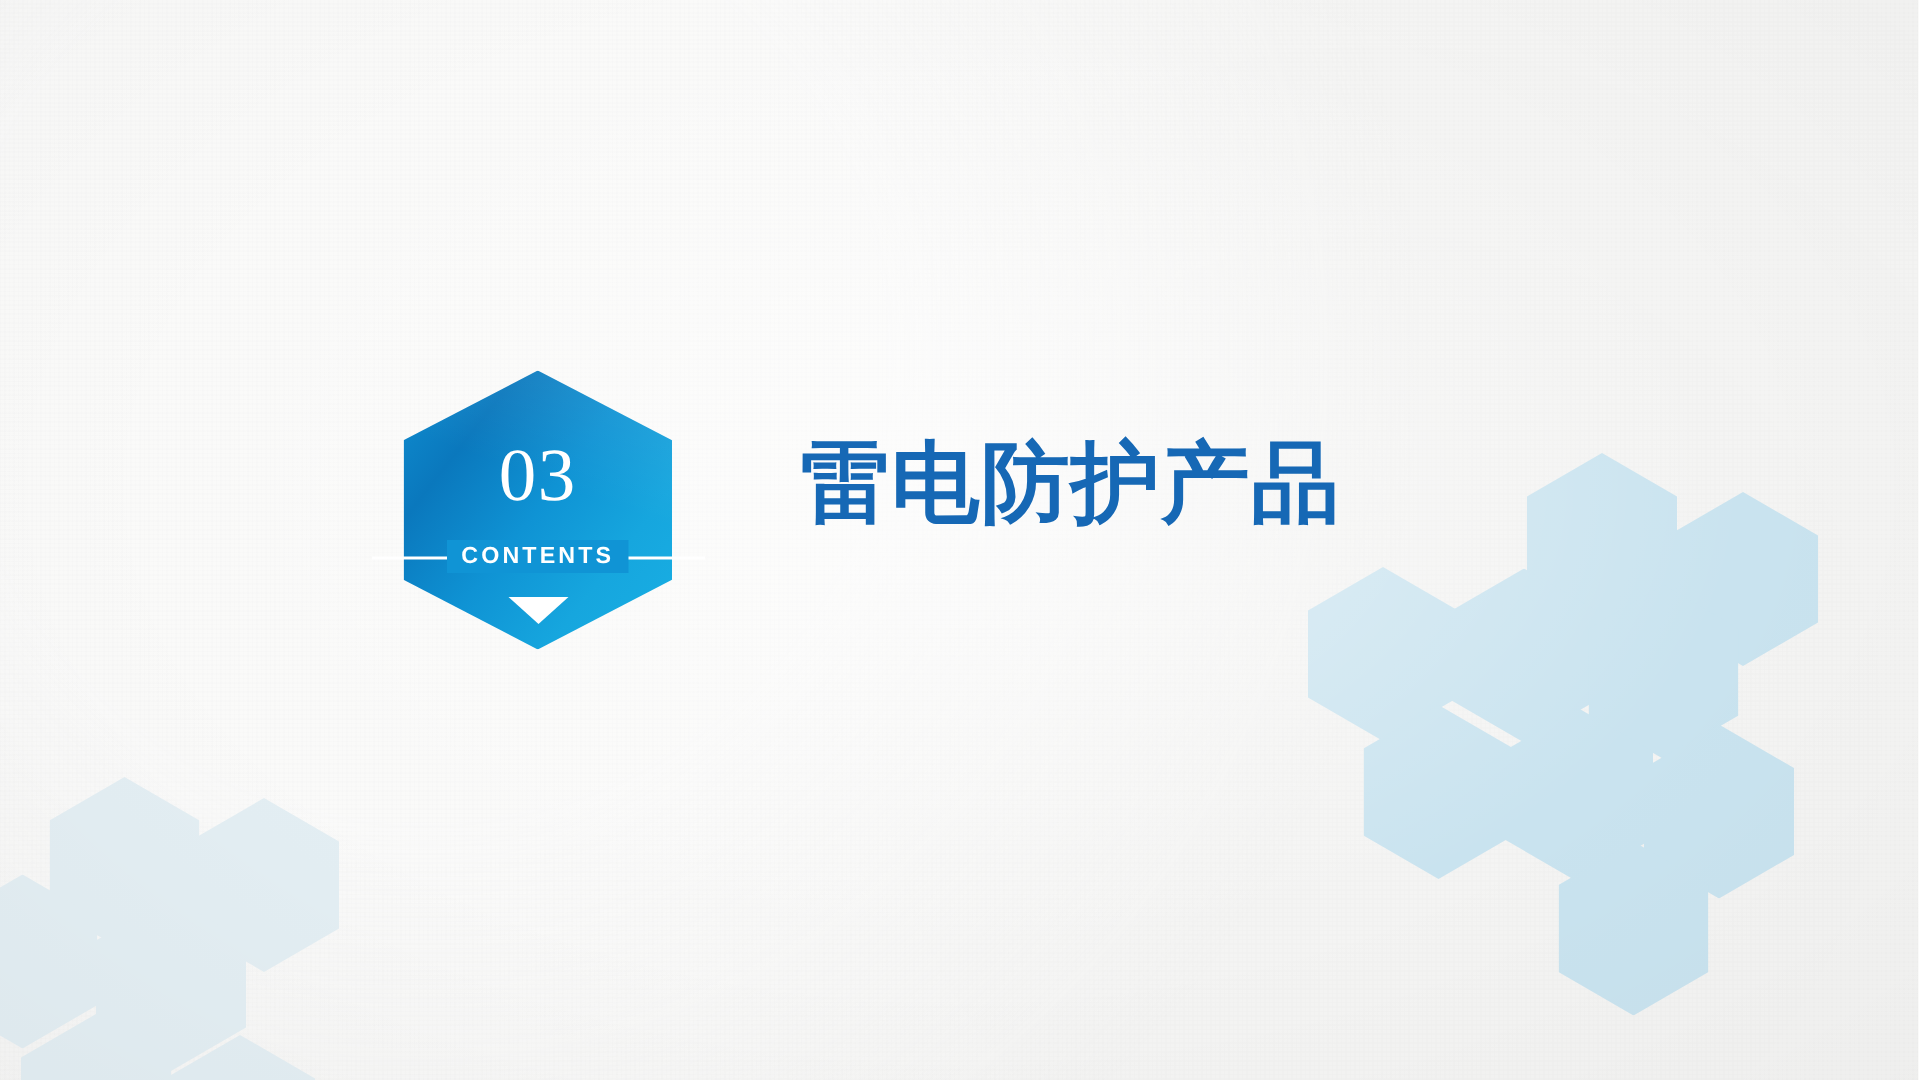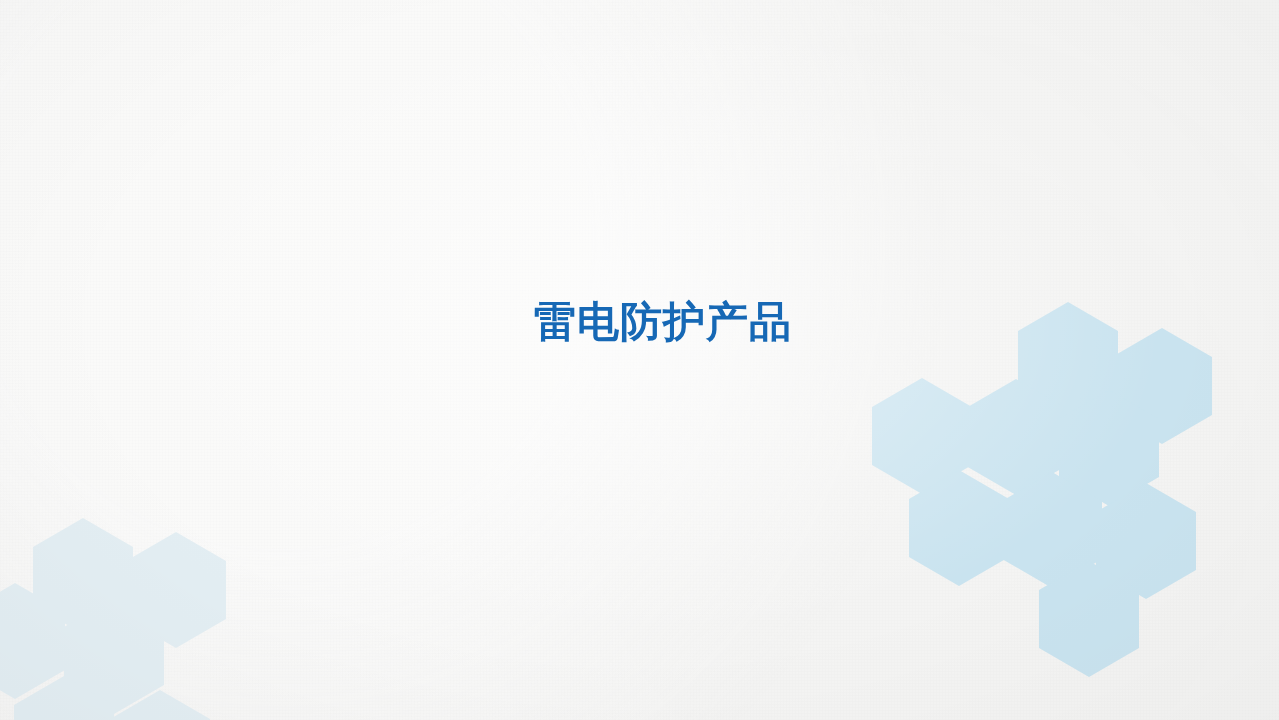--- a/index.html
+++ b/index.html
@@ -120,21 +120,21 @@
     border-left: 20px solid transparent;
     border-right: 20px solid transparent;
     border-top: 18px solid #ffffff;
   }
 
   
   #slide-title {
     position: absolute;
     left: 534px;
     top: 289px;
-    font-size: 42px;
+    font-size: 59px;
     font-weight: bold;
     color: #1668b5;
     letter-spacing: 1px;
     line-height: 66px;
     white-space: nowrap;
   }
 </style>
 </head>
 <body>
 
@@ -157,16 +157,25 @@
       <div class="deco-hex" style="left: 966px; top: 379px; width: 100px; height: 116px; background: rgb(201, 227, 239);"></div>
       <div class="deco-hex" style="left: 1059px; top: 390px; width: 100px; height: 116px; background: rgb(201, 227, 239);"></div>
       <div class="deco-hex" style="left: 909px; top: 470px; width: 100px; height: 116px; background: rgb(201, 227, 239);"></div>
       <div class="deco-hex" style="left: 1002px; top: 472px; width: 100px; height: 116px; background: rgb(201, 227, 239);"></div>
       <div class="deco-hex" style="left: 1096px; top: 483px; width: 100px; height: 116px; background: rgb(201, 227, 239);"></div>
       <div class="deco-hex" style="left: 1039px; top: 561px; width: 100px; height: 116px; background: rgb(201, 227, 239);"></div>
     </div>
 
   <div id="vignette"></div>
 
+  <div id="contents-badge">
+    <div id="badge-hex"></div>
+    <div id="badge-number">03</div>
+    <div id="badge-rule"></div>
+    <div id="badge-label-wrap">
+      <span id="badge-label">CONTENTS</span>
+    </div>
+    <div id="badge-caret"></div>
+  </div>
 
   <div id="slide-title" style="color: rgb(22, 104, 181);">雷电防护产品</div>
 
 </div>
 
 </body></html>

